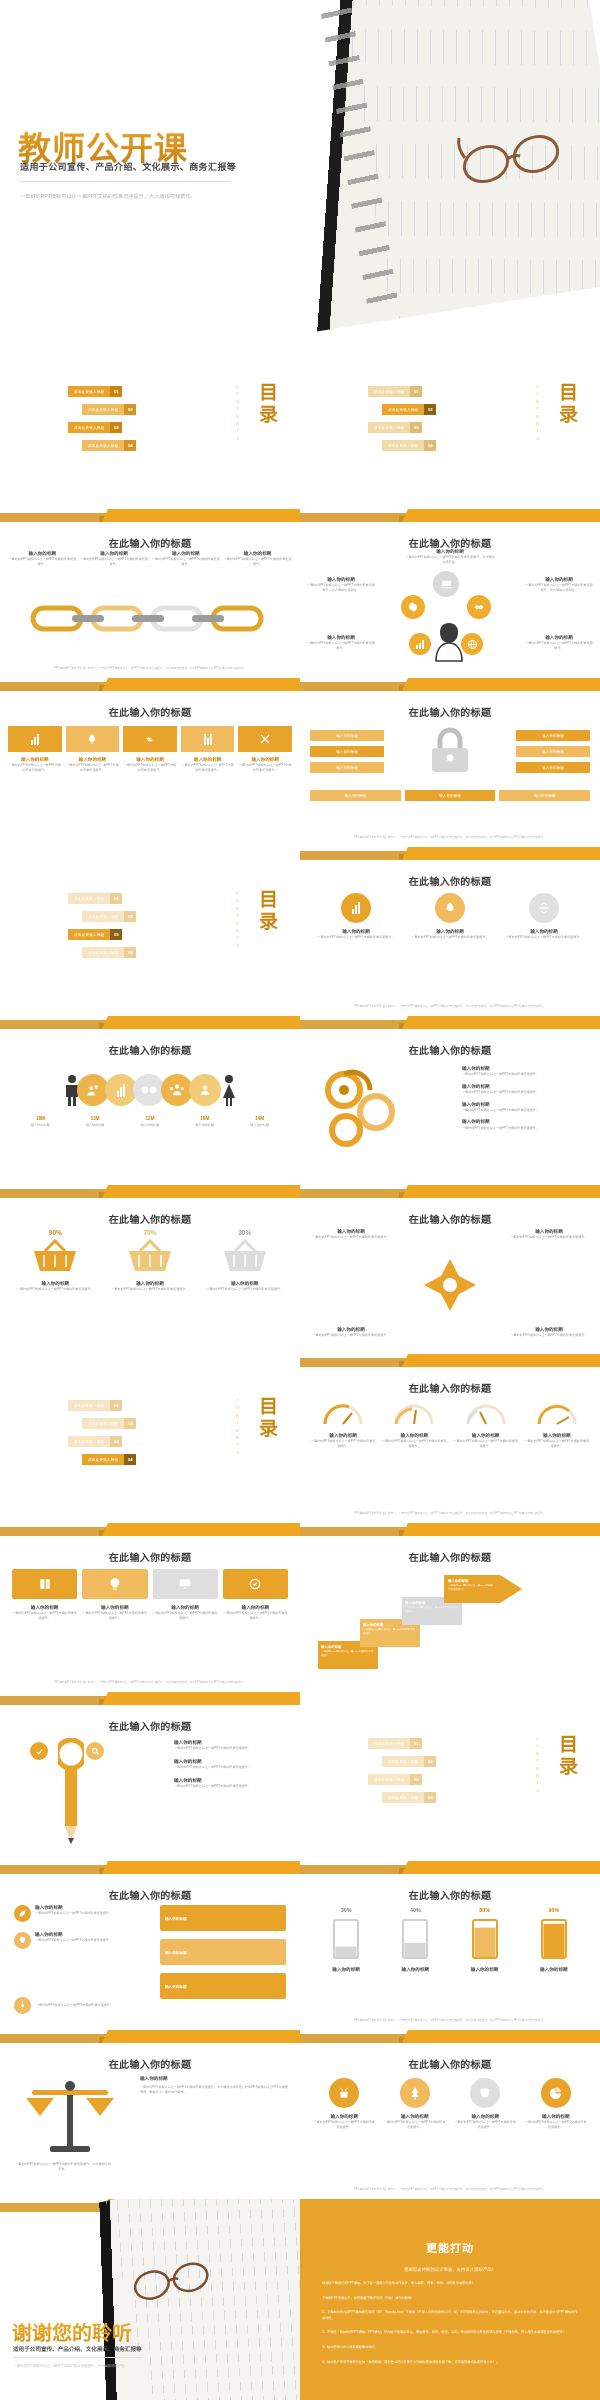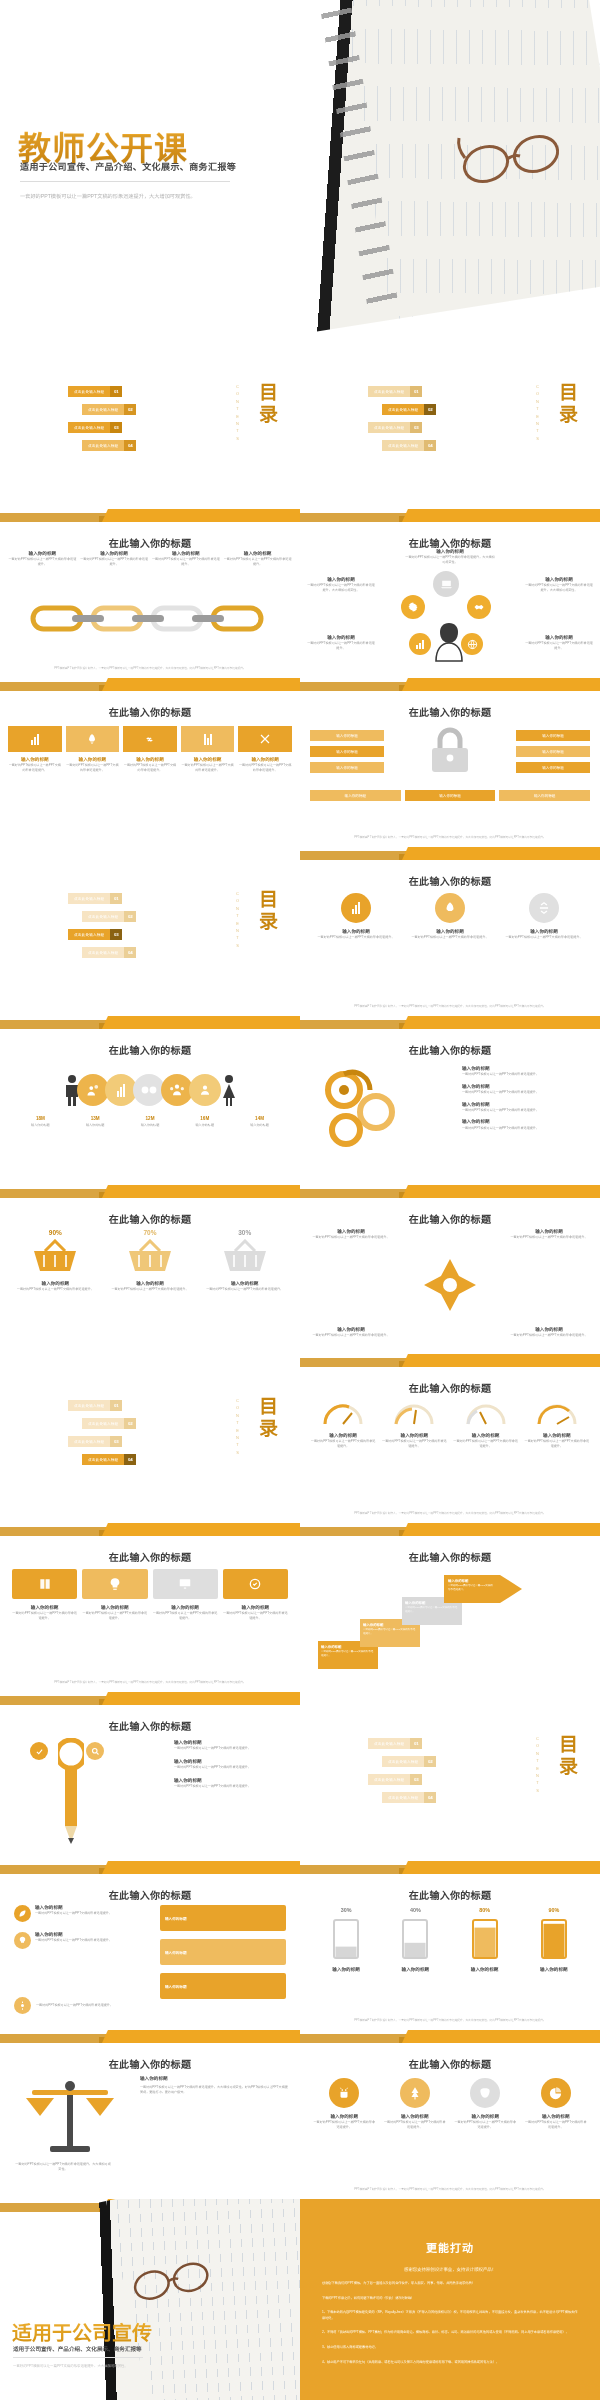--- a/index.html
+++ b/index.html
@@ -1101,21 +1101,21 @@
       <div class="photo">
         <div class="lines"></div>
       </div>
       <svg class="abs" style="right:80px; top:52px;" width="96" height="62" viewBox="0 0 120 80">
         <g fill="none" stroke="#7b4f33" stroke-width="3.2">
           <ellipse cx="34" cy="44" rx="22" ry="17" transform="rotate(-18 34 44)"></ellipse>
           <ellipse cx="84" cy="34" rx="22" ry="17" transform="rotate(-18 84 34)"></ellipse>
           <path d="M55 39 q7 -5 13 -3"></path>
         </g>
       </svg>
-      <h1>适用于公司宣传</h1>
+      <h1>谢谢您的聆听</h1>
       <h2>适用于公司宣传、产品介绍、文化展示、商务汇报等</h2>
       <div class="hr"></div>
       <div class="lead">一套好的PPT模板可以让一篇PPT文稿的形象迅速提升，大大增加可观赏性。</div>
     </div>
 
     <div class="copy" style="float:left;">
       <h1>更能打动</h1>
       <div class="tag">感谢您支持原创设计事业，支持设计版权产品！</div>
       <div class="para">感谢您下载我们的PPT模板，为了您一直能以及您的合作伙伴、家人朋友、同事、领导、共同携手追求优质！</div>
       <div class="para">下载的PPT作品之后，如有问题下载许可的（仅此）请及时联络！</div>

